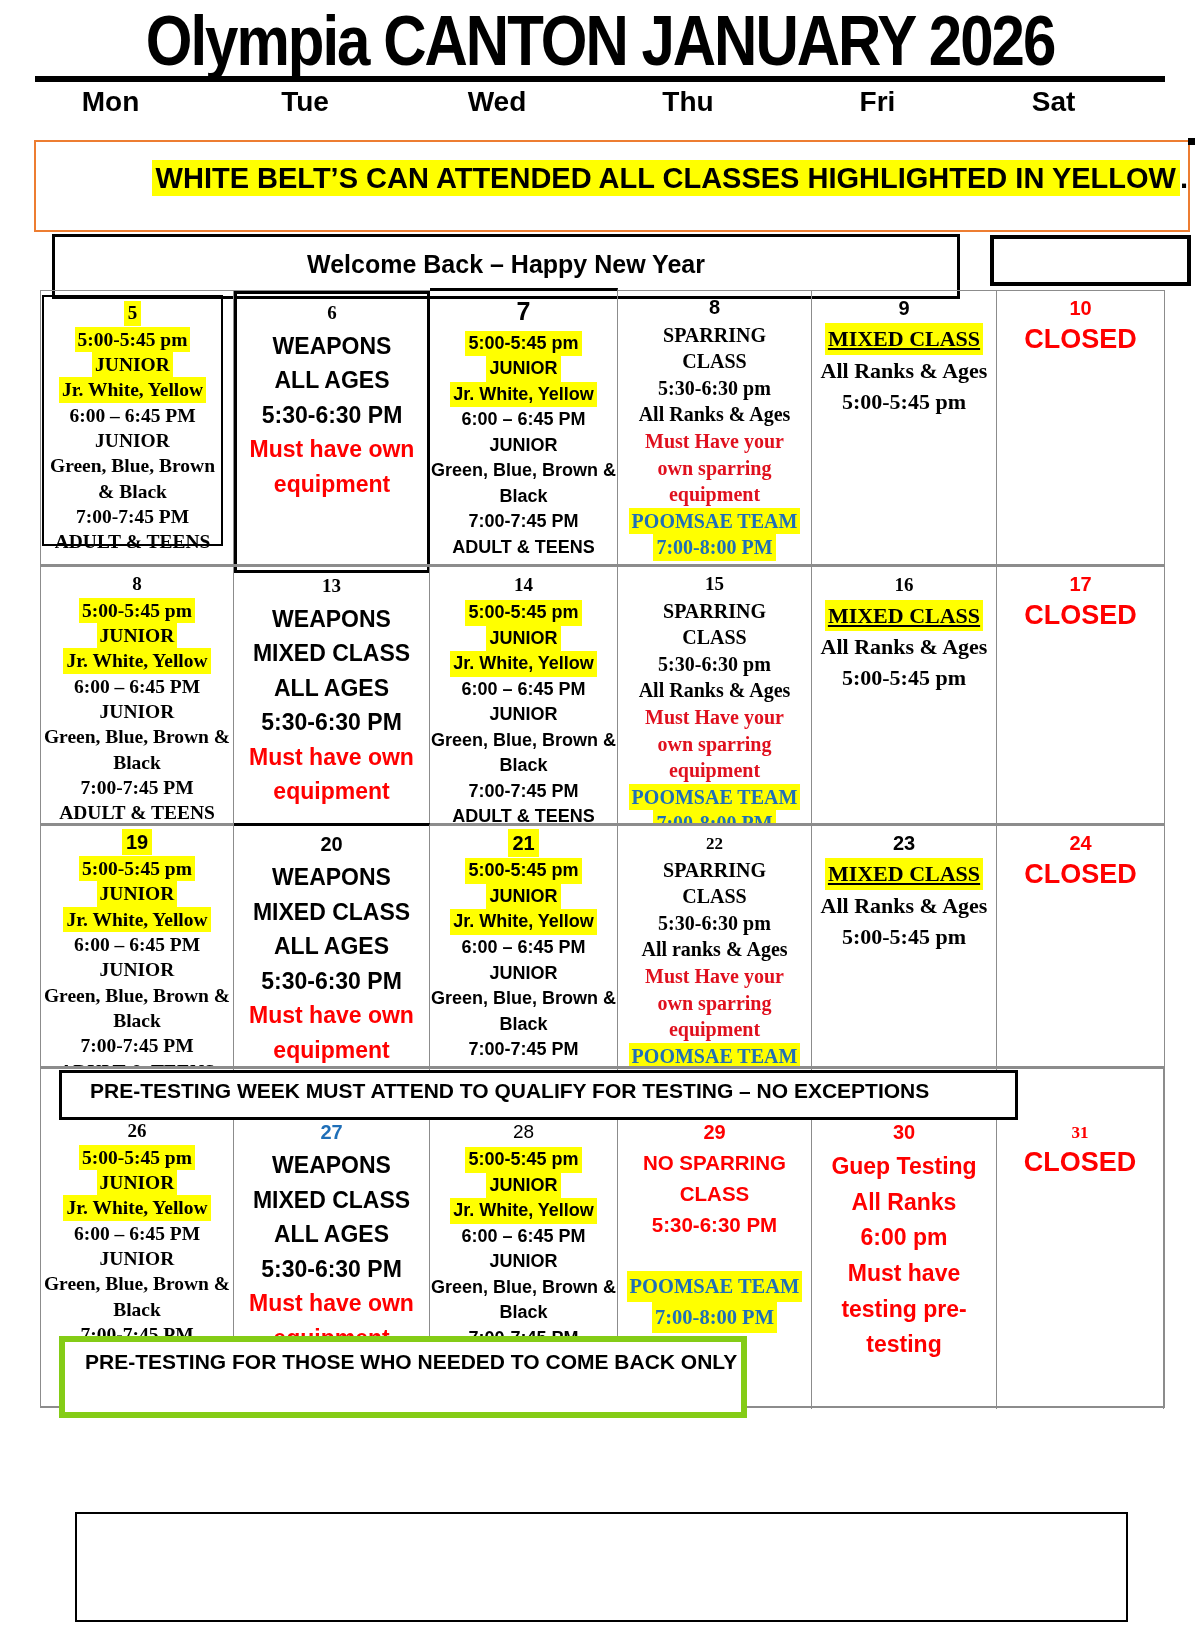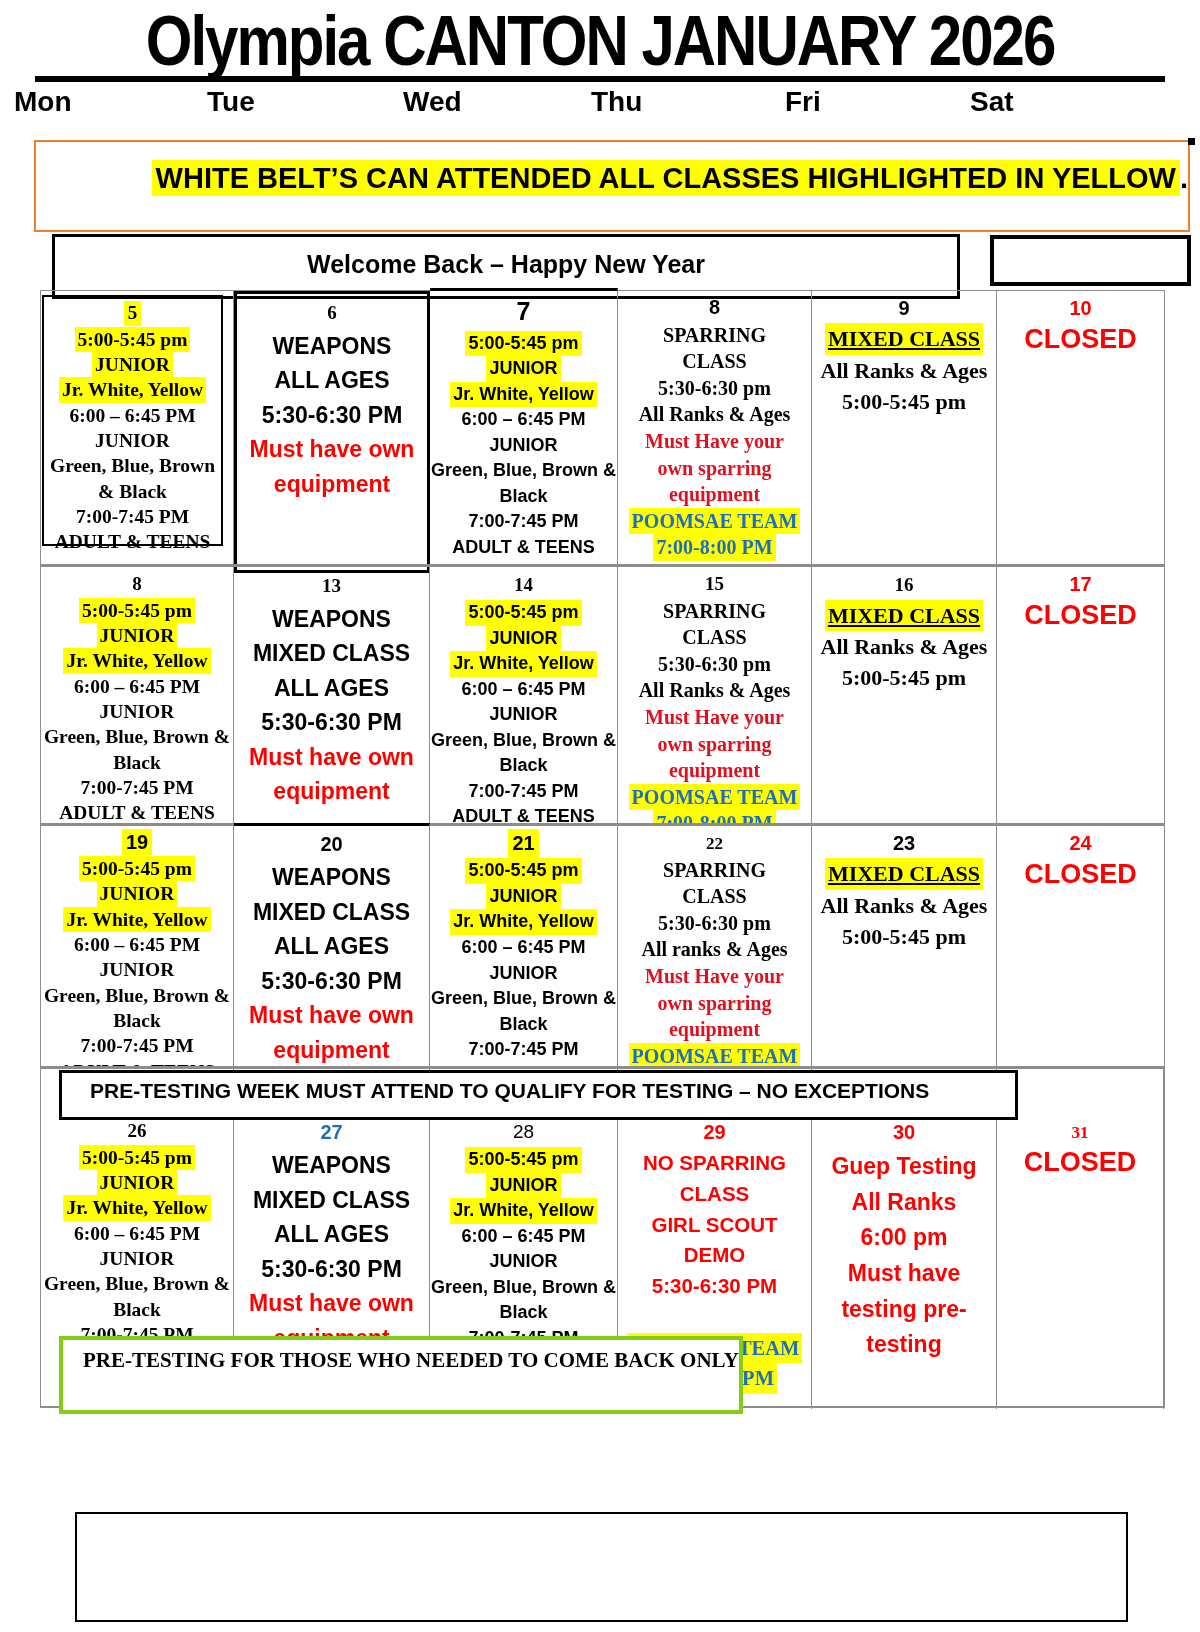--- a/index.html
+++ b/index.html
@@ -9,21 +9,21 @@
   
   #title{position:absolute;top:0;left:0;width:100%;text-align:center;
          font-weight:bold;font-size:60px;letter-spacing:-2px;
          transform:scaleY(1.18);transform-origin:top center;white-space:nowrap;}
   #title-rule{position:absolute;top:76px;left:35px;width:1130px;height:6px;background:#000;}
 
   
   #weekday-row{position:absolute;top:86px;left:40px;width:1123px;display:grid;
                grid-template-columns:193px 196px 188px 194px 185px 167px;
                transform:translateX(-26px);}
-  #weekday-row div{font-weight:bold;font-size:28px;}
+  #weekday-row div{text-align:center;font-weight:bold;font-size:28px;}
 
   
   #orange-box{position:absolute;left:34px;top:140px;width:1152px;height:88px;
               border:2px solid var(--orange);}
   #orange-box .txt{margin-top:20px;text-align:right;font-weight:bold;font-size:29px;}
   #orange-box .hl{background:var(--hl);padding:2px 4px;}
   #black-dot{position:absolute;left:1188px;top:138px;width:7px;height:7px;background:#000;}
 
   
   #welcome-box{position:absolute;left:52px;top:234px;width:902px;height:46px;
@@ -83,22 +83,22 @@
   
   .cell.thick{border:3px solid #000;}
   .cell.topblack{border-top:3px solid #000;margin-top:-3px;}
   .inset-box{border:2px solid #000;margin:1px 10px 0 1px;height:245px;padding-top:2px;}
 
   
   #pretest-week-box{position:absolute;left:18px;top:1px;width:925px;height:38px;
                     border:3px solid #000;background:#fff;text-align:left;
                     font-weight:bold;font-size:21px;padding:6px 0 0 28px;z-index:5;}
   #pretest-back-box{position:absolute;left:18px;top:222px;width:656px;height:62px;
-                    border:4px solid #84cc16;background:#fff;text-align:left;
-                    font-weight:bold;font-size:21px;padding:8px 0 0 20px;z-index:5;font-family:Liberation Serif, serif;}
+                    border:6px solid #84cc16;background:#fff;text-align:left;
+                    font-weight:bold;font-size:21px;padding:8px 0 0 20px;z-index:5;}
 
   
   #bottom-box{position:absolute;left:75px;top:1512px;width:1049px;height:106px;
               border:2px solid #000;background:#fff;}
 </style>
 </head>
 <body>
 
 <div id="page">
 
@@ -333,21 +333,20 @@
           <div class="ln ">6:00 – 6:45 PM</div>
           <div class="ln ">JUNIOR</div>
           <div class="ln ">Green, Blue, Brown &amp;</div>
           <div class="ln ">Black</div>
           <div class="ln ">7:00-7:45 PM</div>
           <div class="ln ">ADULT &amp; TEENS</div>
         </div>
         <div class="cell sans col-thu w4">
           <div class="num"><span class="red">29</span></div>
           <div class="ln red">NO SPARRING CLASS</div>
-          <div class="ln red">GIRL SCOUT DEMO</div>
           <div class="ln red">5:30-6:30 PM</div>
           <div class="ln ">&nbsp;</div>
           <div class="ln blue serifline"><span class="hl">POOMSAE TEAM</span></div>
           <div class="ln blue serifline"><span class="hl">7:00-8:00 PM</span></div>
         </div>
         <div class="cell sans col-fri w4">
           <div class="num"><span class="red">30</span></div>
           <div class="ln red">Guep Testing</div>
           <div class="ln red">All Ranks</div>
           <div class="ln red">6:00 pm</div>

